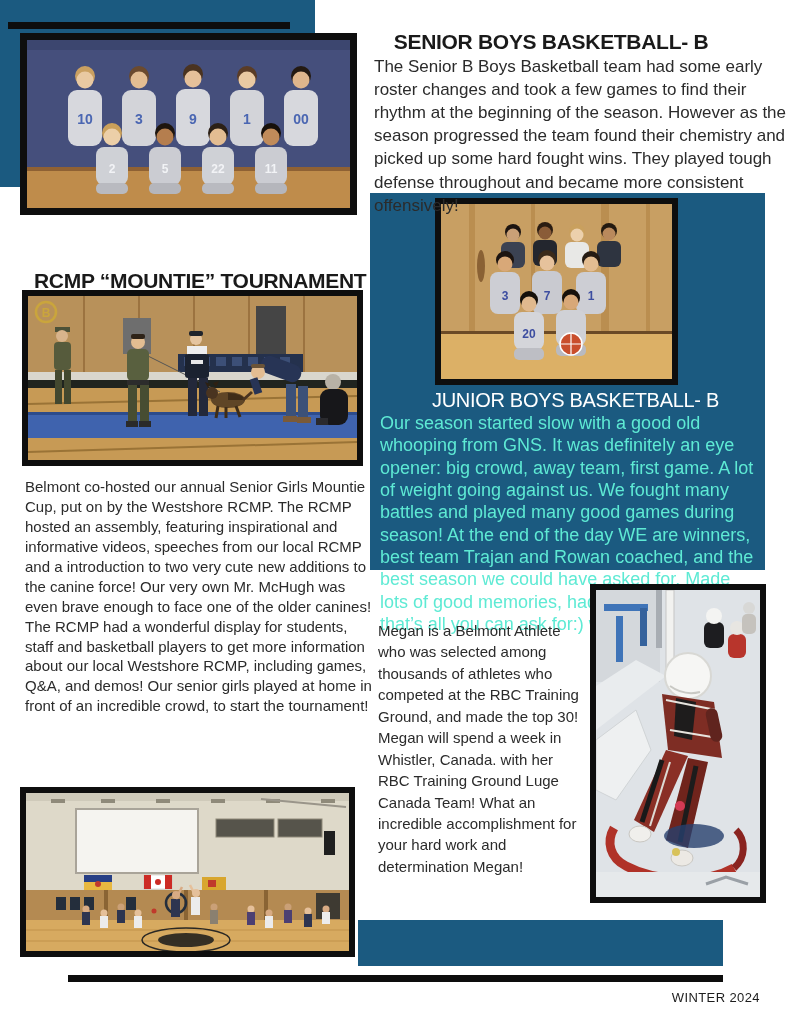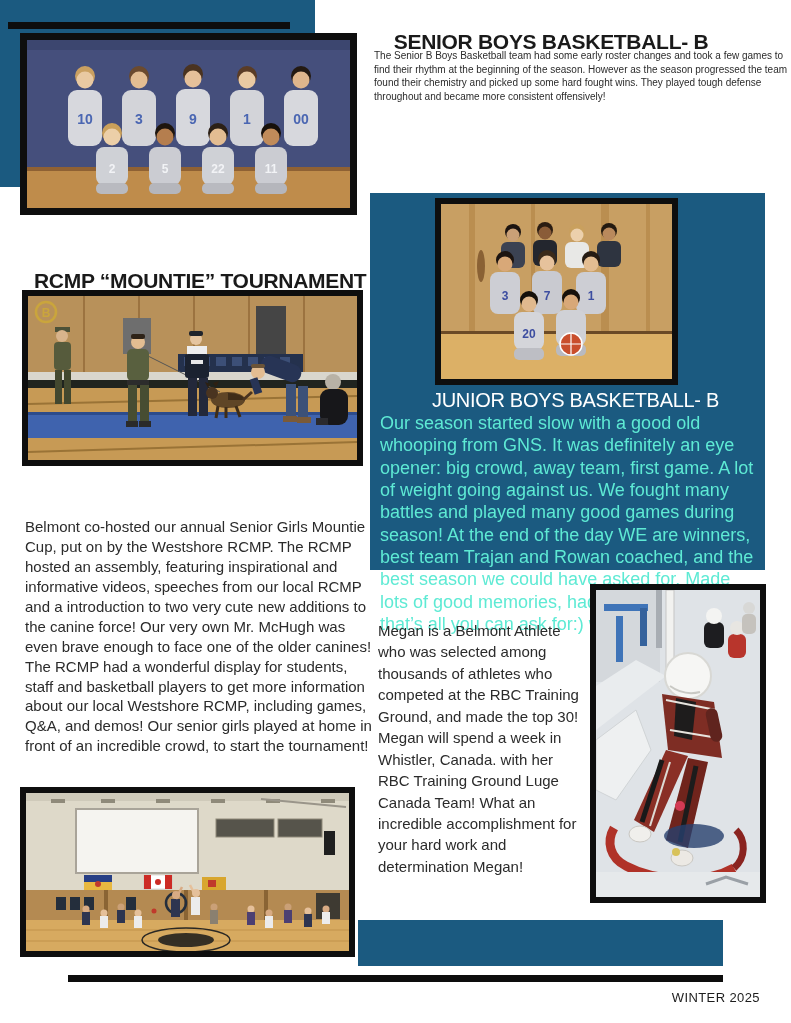--- a/index.html
+++ b/index.html
@@ -17,22 +17,22 @@
   .photo svg{display:block;width:100%;height:100%;}
   .senior-photo{left:20px;top:33px;width:337px;height:182px;border-width:7px;}
   .rcmp-photo{left:22px;top:290px;width:341px;height:176px;}
   .gym-photo{left:20px;top:787px;width:335px;height:170px;}
   .luge-photo{left:590px;top:584px;width:176px;height:319px;}
   .title{position:absolute;margin:16px;font-weight:800;color:#1a1a1a;letter-spacing:-0.3px;z-index:2;}
   .senior-title{left:373px;top:14px;width:324px;text-align:center;font-size:21px;}
   .rcmp-title{left:18px;top:253px;width:344px;text-align:left;font-size:21px;}
   .megan-title{left:377px;top:588px;width:205px;text-align:center;font-size:21px;}
   .body{position:absolute;margin:0;color:#2b2b2b;z-index:2;}
-  .senior-body{left:374px;top:49px;width:416px;font-size:10px;line-height:1.36;}
-  .rcmp-body{left:25px;top:477px;width:350px;font-size:15px;line-height:1.33;margin-top:40px;}
+  .senior-body{left:374px;top:55px;width:416px;font-size:17px;line-height:1.36;}
+  .rcmp-body{left:25px;top:477px;width:350px;font-size:15px;line-height:1.33;}
   .megan-body{left:378px;top:620px;width:210px;font-size:15px;line-height:1.43;}
   .junior-box{position:absolute;left:370px;top:193px;width:395px;height:377px;background:#1b5a80;z-index:1;}
   .junior-photo{position:absolute;left:65px;top:5px;width:243px;height:187px;border:6px solid #0e0e0e;box-sizing:border-box;margin:0;}
   .junior-photo svg{display:block;width:100%;height:100%;}
   .junior-title{position:absolute;left:4px;top:192px;width:100%;text-align:center;margin:4px;
     font-weight:400;font-size:20px;color:#ffffff;letter-spacing:-0.3px;}
   .junior-body{position:absolute;left:10px;top:219px;width:377px;margin:0;
     color:#5eead4;font-size:18px;line-height:1.24;}
   .season{position:absolute;right:31px;top:990px;font-size:13px;letter-spacing:0.4px;color:#1d1d1d;z-index:2;}
 </style>
@@ -405,15 +405,15 @@
         <g>
             <circle cx="300" cy="116" r="3.5" fill="#d8ab84"></circle>
             <rect x="296" y="119" width="8" height="12" fill="#ececec"></rect>
           </g>
       </g>
     </svg>
   </figure>
 
   <div class="accent bottom-blue"></div>
   <div class="bar bottom-bar"></div>
-  <div class="season">WINTER 2025</div>
+  <div class="season">WINTER 2024</div>
 
 </div>
 
 </body></html>

